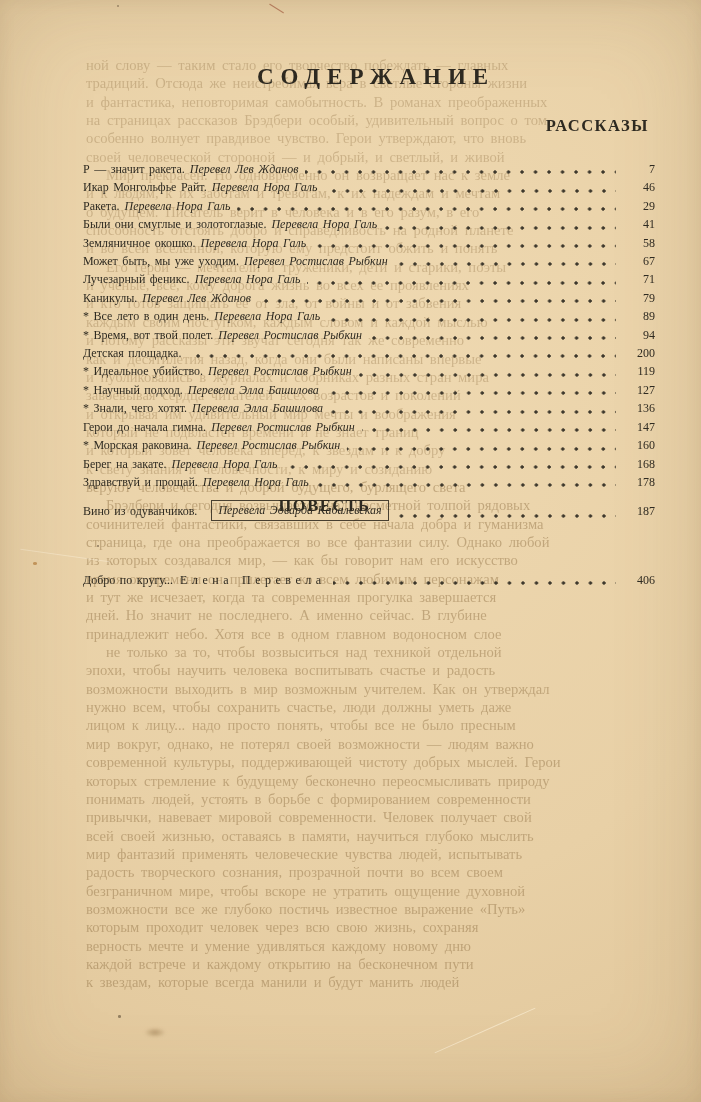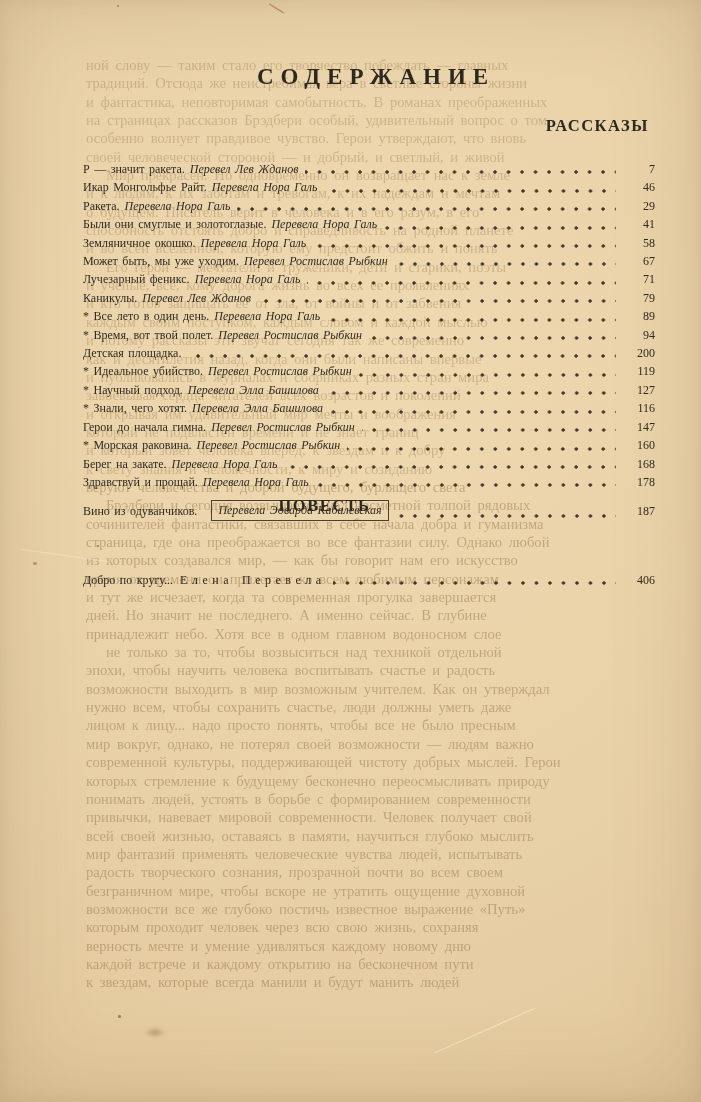--- a/index.html
+++ b/index.html
@@ -228,21 +228,21 @@
     <div class="toc-row">
         <span class="t">* Научный подход.</span>
         <span class="tr">Перевела Элла Башилова</span>
         <span class="leader"></span>
         <span class="pg">127</span>
       </div>
     <div class="toc-row">
         <span class="t">* Знали, чего хотят.</span>
         <span class="tr">Перевела Элла Башилова</span>
         <span class="leader"></span>
-        <span class="pg">116</span>
+        <span class="pg">136</span>
       </div>
     <div class="toc-row">
         <span class="t">Герои до начала гимна.</span>
         <span class="tr">Перевел Ростислав Рыбкин</span>
         <span class="leader"></span>
         <span class="pg">147</span>
       </div>
     <div class="toc-row">
         <span class="t">* Морская раковина.</span>
         <span class="tr">Перевел Ростислав Рыбкин</span>

